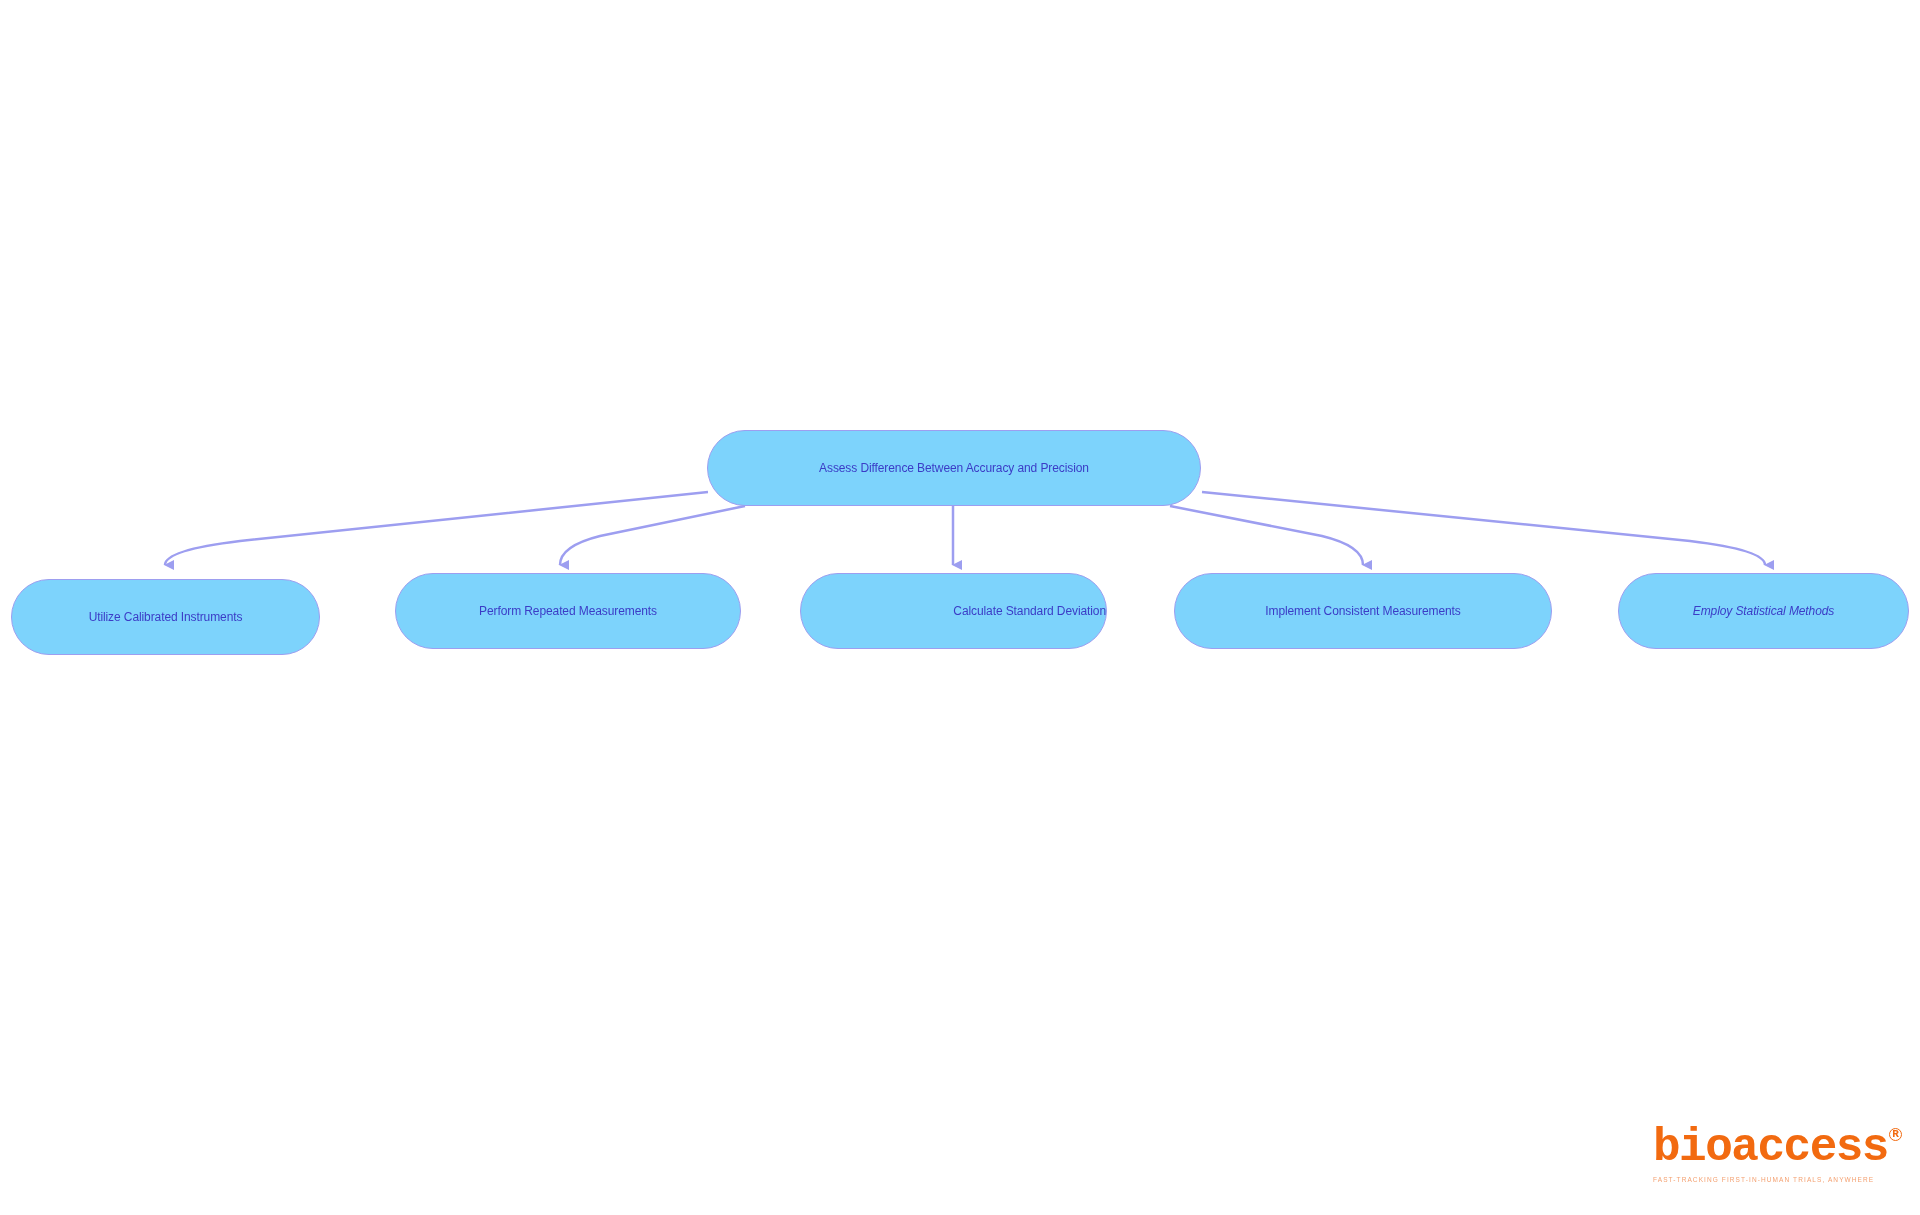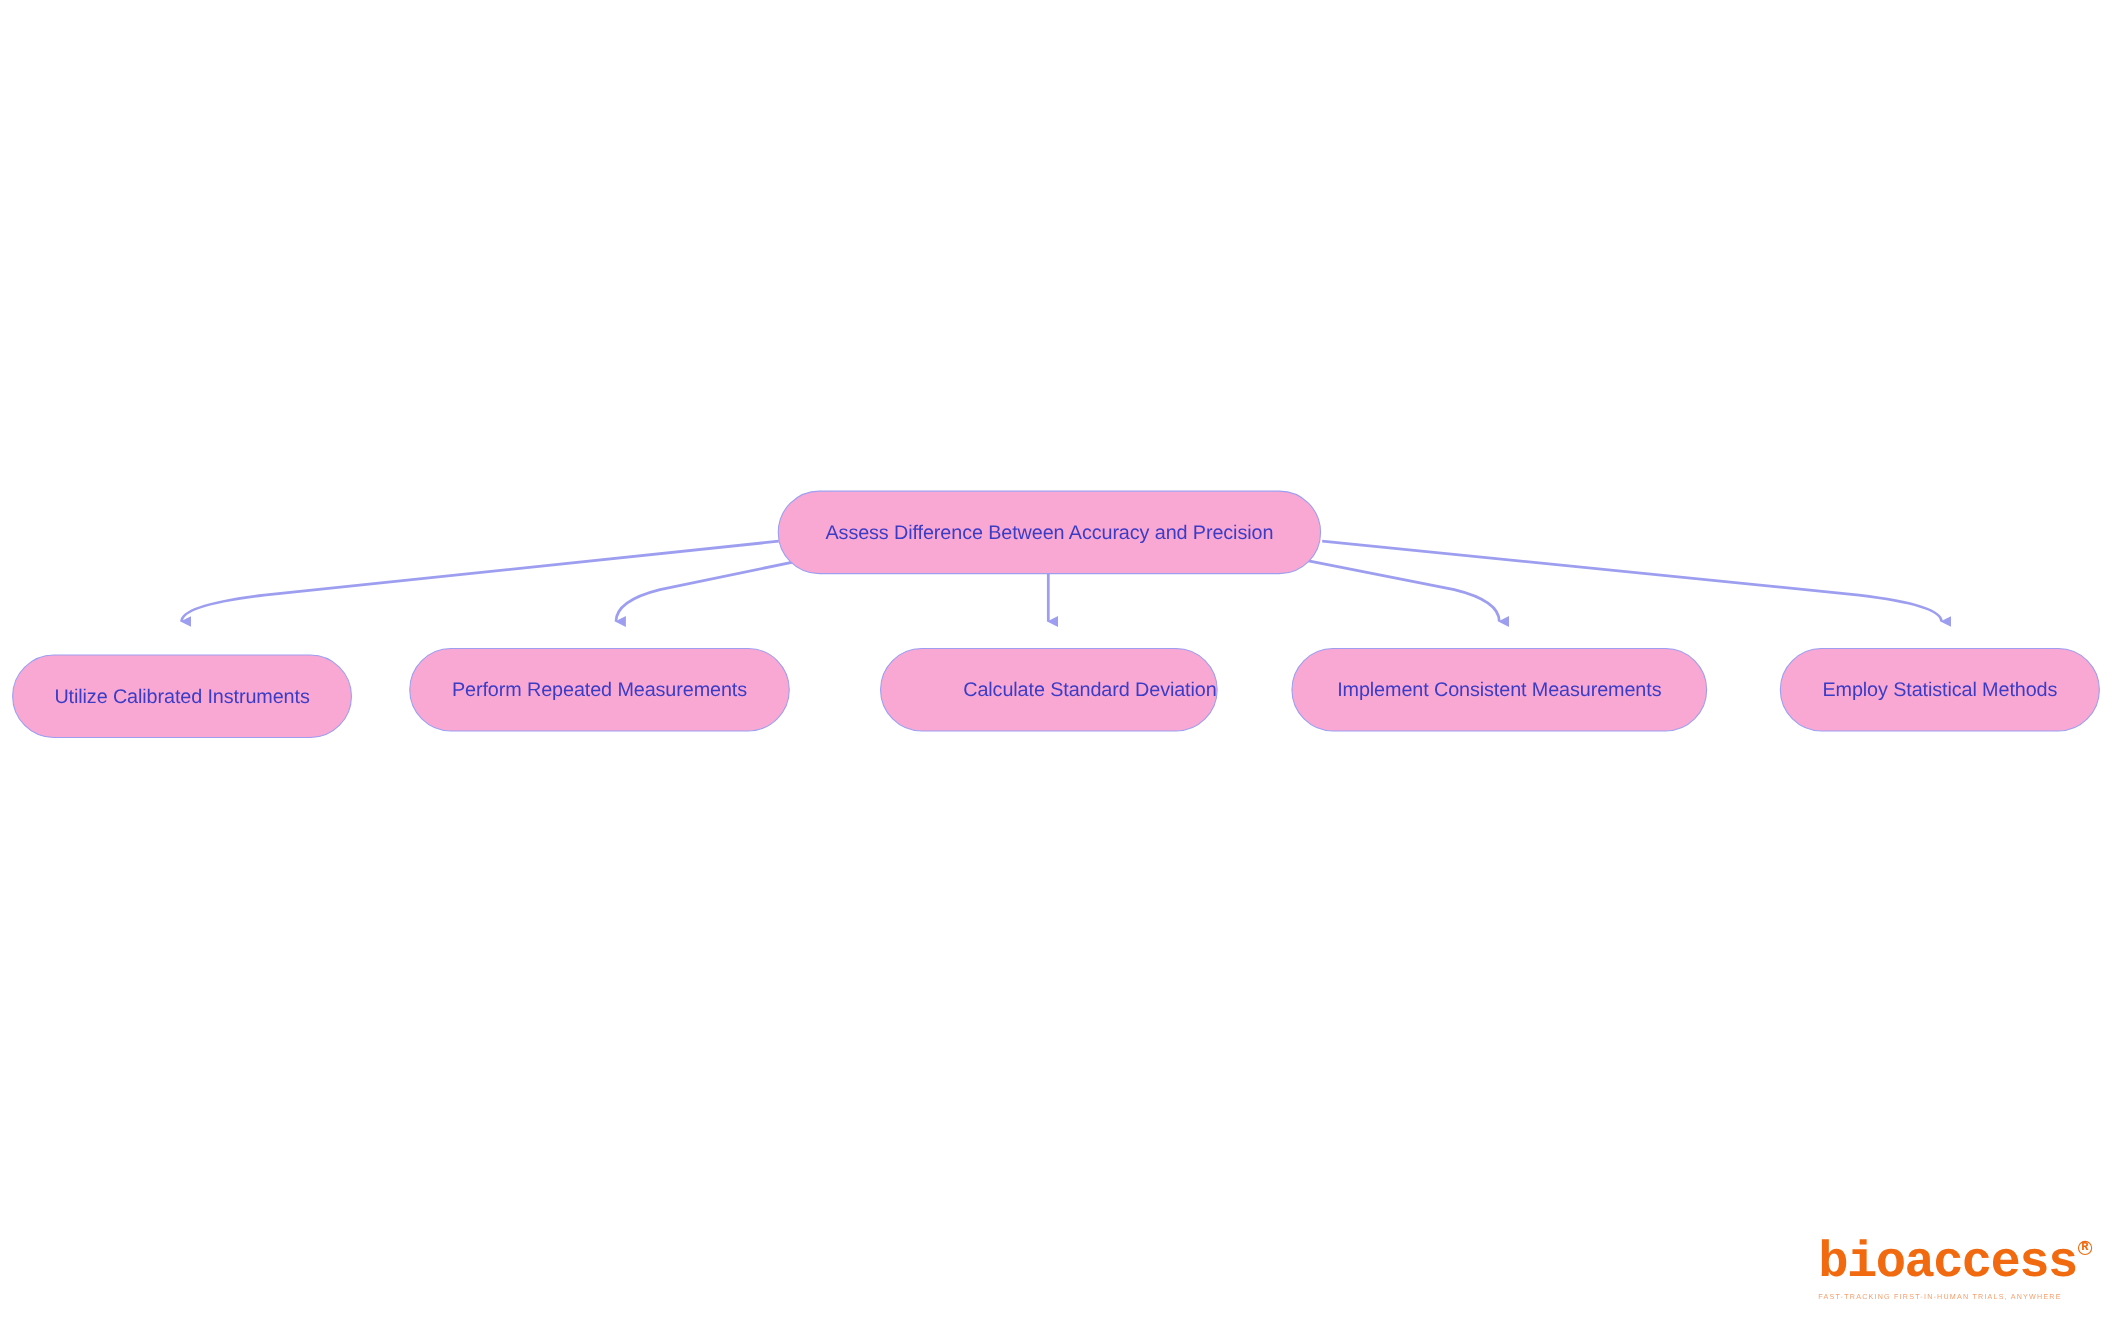--- a/index.html
+++ b/index.html
@@ -3,23 +3,23 @@
   <meta charset="utf-8">
   <style>
     html, body { margin: 0; padding: 0; }
     body {
       width: 1920px; height: 1215px; background: #ffffff; position: relative; overflow: hidden;
       font-family: "Liberation Sans", "DejaVu Sans", sans-serif;
     }
     #edges { position: absolute; left: 0; top: 0; width: 1920px; height: 1215px; }
     .node {
       position: absolute; box-sizing: border-box;
-      background: #f9a8d4; border: 1.5px solid #9d9ef0; border-radius: 40px;
+      background: #7dd3fc; border: 1.5px solid #9d9ef0; border-radius: 40px;
       display: flex; align-items: center; justify-content: center;
-      color: #3b3cc6; font-size: 18px; white-space: nowrap; letter-spacing: -0.1px; margin-top: 16px;
+      color: #3b3cc6; font-size: 12px; white-space: nowrap; letter-spacing: -0.1px;
     }
     .logo { position: absolute; left: 1653px; top: 1126px; width: 216px; }
     .logo-word {
       color: #f26a10; font-weight: bold; font-size: 46px; line-height: 44px; letter-spacing: -1.5px;
       font-family: Liberation Mono, monospace; position: relative; display: inline-block;
     }
     .logo-reg {
       position: absolute; right: -14px; top: 2px; font-size: 11px; font-weight: bold; color: #f26a10;
       border: 1.5px solid #f26a10; border-radius: 50%; width: 11px; height: 11px; line-height: 11px;
       text-align: center; letter-spacing: 0;
@@ -47,33 +47,33 @@
 </svg>
 
 <div class="node" style="left:707px; top:430px; width:494px; height:76px;">
   <span>Assess Difference Between Accuracy and Precision</span>
 </div>
 
 <div class="node" style="left:11px; top:579px; width:309px; height:76px;">
   <span>Utilize Calibrated Instruments</span>
 </div>
 
-<div class="node" style="left:372px; top:573px; width:346px; height:76px;">
+<div class="node" style="left:395px; top:573px; width:346px; height:76px;">
   <span>Perform Repeated Measurements</span>
 </div>
 
 <div class="node" style="left:800px; top:573px; width:307px; height:76px;justify-content:flex-end;">
   <span>Calculate Standard Deviation</span>
 </div>
 
 <div class="node" style="left:1174px; top:573px; width:378px; height:76px;">
   <span>Implement Consistent Measurements</span>
 </div>
 
-<div class="node" style="left:1618px; top:573px; width:291px; height:76px;">
+<div class="node" style="left:1618px; top:573px; width:291px; height:76px;font-style:italic;">
   <span>Employ Statistical Methods</span>
 </div>
 
 <div class="logo">
   <div class="logo-word">
     <span>bioaccess</span>
     <span class="logo-reg">R</span>
   </div>
   <div class="logo-tag">FAST-TRACKING FIRST-IN-HUMAN TRIALS, ANYWHERE</div>
 </div>

